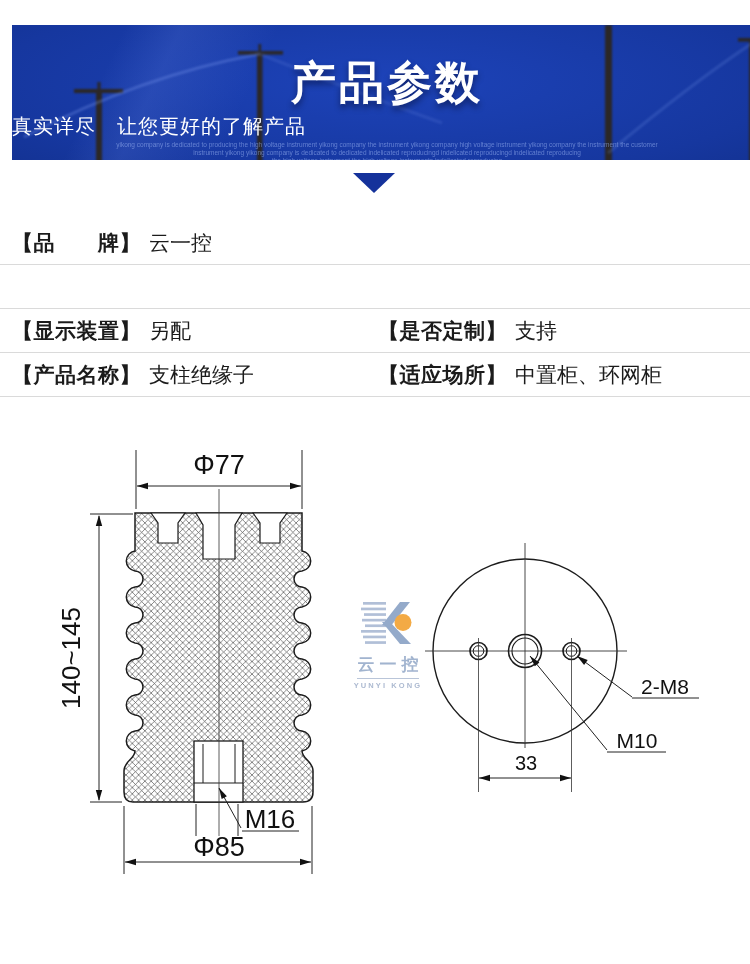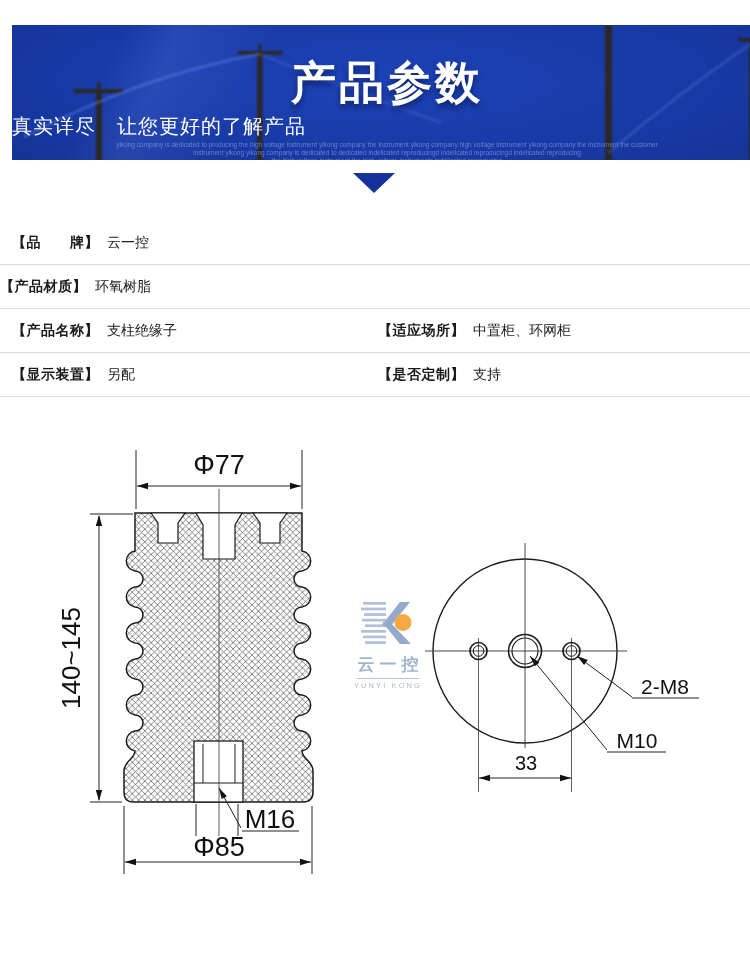--- a/index.html
+++ b/index.html
@@ -20,35 +20,35 @@
   .banner-wm{position:absolute;left:95px;top:116px;width:560px;text-align:center;
       color:rgba(160,185,245,.55);font-size:6.5px;line-height:8px;}
   .banner-pointer{position:absolute;left:353px;top:173px;width:0;height:0;
       border-left:21px solid transparent;border-right:21px solid transparent;
       border-top:20px solid #15329b;}
 
   
   .spec-table{position:absolute;left:0;top:221px;width:750px;color:#1b1b1b;}
   .spec-row{display:grid;grid-template-columns:378px 1fr;height:43px;
       align-items:center;border-bottom:1px solid #dadada;}
-  .spec-cell{display:flex;align-items:center;font-size:14px;white-space:nowrap;}
+  .spec-cell{display:flex;align-items:center;font-size:21px;white-space:nowrap;}
   .spec-cell.l{padding-left:12px;}
   .lbl{font-weight:600;letter-spacing:.5px;}
   .val{margin-left:8px;font-weight:500;}
 
   
   .draw{position:absolute;left:0;top:440px;}
   .draw text{font-family:"Liberation Sans","DejaVu Sans",sans-serif;fill:#111;}
 
   
   .brand{position:absolute;left:334px;top:599px;width:108px;text-align:center;opacity:.95;}
   .brand-name{margin-top:2px;font-size:17px;font-weight:600;letter-spacing:5px;
       color:#9db0cd;padding-left:5px;}
   .brand-rule{width:62px;height:1px;background:#b6c2d7;margin:2px auto 2px auto;}
-  .brand-sub{font-size:7.5px;letter-spacing:2.1px;color:#a8b6ce;font-weight:400;}
+  .brand-sub{font-size:7.5px;letter-spacing:2.1px;color:#a8b6ce;font-weight:700;}
 </style>
 </head>
 <body>
 
 <div class="page">
 
   <div class="banner">
     <svg class="banner-art" width="750" height="173">
       <g stroke="none" fill="#2e261c" opacity="0.92">
 
@@ -91,43 +91,39 @@
   <div class="banner-pointer"></div>
 
   <div class="spec-table">
     <div class="spec-row">
       <div class="spec-cell l">
         <span class="lbl">【品　　牌】</span>
         <span class="val">云一控</span>
       </div>
     </div>
     <div class="spec-row">
+    </div>
+    <div class="spec-row">
+      <div class="spec-cell l">
+        <span class="lbl">【显示装置】</span>
+        <span class="val">另配</span>
+      </div>
       <div class="spec-cell">
-        <span class="lbl">【产品材质】</span>
-        <span class="val">环氧树脂</span>
+        <span class="lbl">【是否定制】</span>
+        <span class="val">支持</span>
       </div>
     </div>
     <div class="spec-row">
       <div class="spec-cell l">
         <span class="lbl">【产品名称】</span>
         <span class="val">支柱绝缘子</span>
       </div>
       <div class="spec-cell">
         <span class="lbl">【适应场所】</span>
         <span class="val">中置柜、环网柜</span>
-      </div>
-    </div>
-    <div class="spec-row">
-      <div class="spec-cell l">
-        <span class="lbl">【显示装置】</span>
-        <span class="val">另配</span>
-      </div>
-      <div class="spec-cell">
-        <span class="lbl">【是否定制】</span>
-        <span class="val">支持</span>
       </div>
     </div>
   </div>
 
   <svg class="draw" width="750" height="450" viewBox="0 440 750 450">
     <defs>
       <pattern id="xh" width="6.3" height="6.3" patternUnits="userSpaceOnUse">
         <path d="M0,0 L6.3,6.3 M6.3,0 L0,6.3" stroke="#4a4a4a" stroke-width="0.65"></path>
       </pattern>
     </defs>

